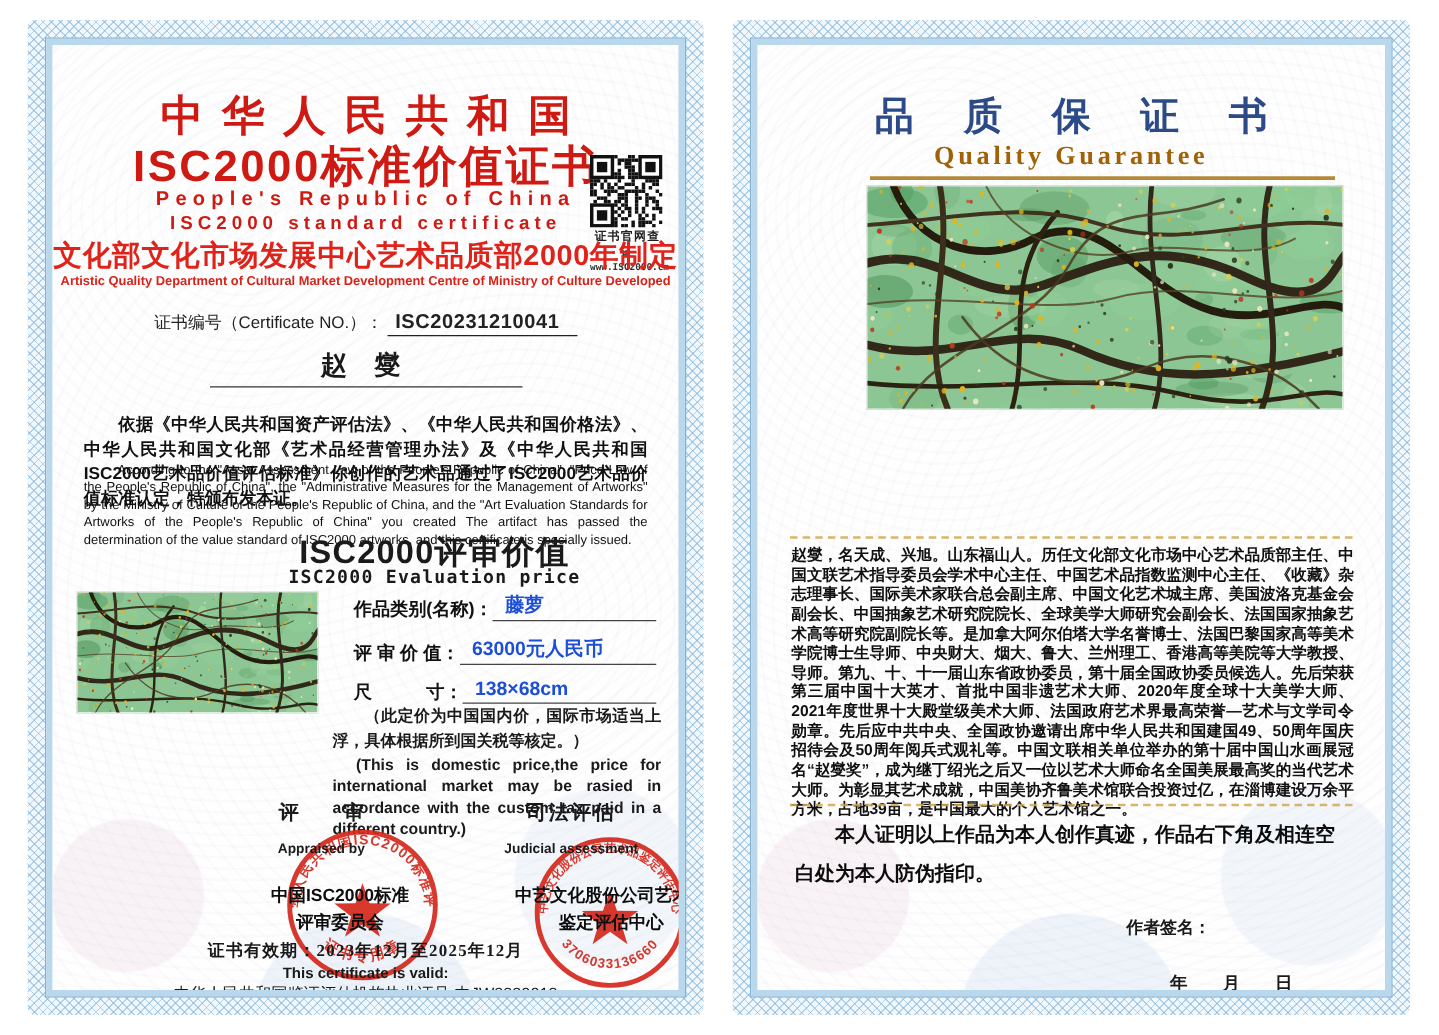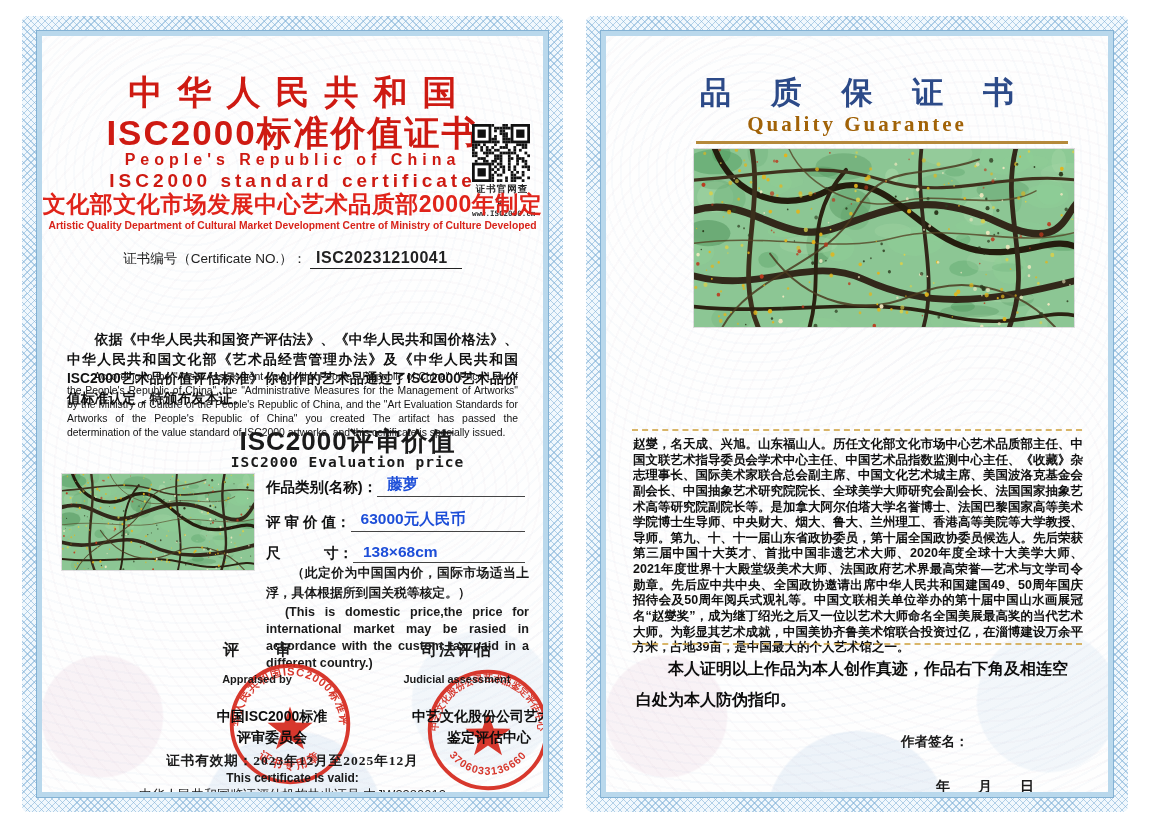--- a/index.html
+++ b/index.html
@@ -40,21 +40,21 @@
   #cert-left  { left:22px;  width:541px; }
   #cert-right { left:586px; width:542px; }
   .abs { position:absolute; }
   .ctr { left:0; right:0; text-align:center; }
 
   
   .red-title   { color:#ce1a12; font-weight:bold; white-space:nowrap; }
   .t-cn1 { top:34px;  font-size:34px; letter-spacing:15px; text-indent:15px; }
   .t-cn2 { top:74px;  font-size:35px; letter-spacing:2px; }
   .t-en1 { top:115px; font-size:16px; letter-spacing:5px; }
-  .t-en2 { top:134px; font-size:19px; letter-spacing:4px; }
+  .t-en2 { top:134px; font-size:15px; letter-spacing:4px; }
   .issuer-cn { top:153px; font-size:23px; color:#e0231a; letter-spacing:0.5px; }
   .issuer-en { top:184px; font-size:10.3px; color:#d8231a; font-weight:bold;text-align:center; }
   .qr-box { left:430px; top:88px; width:60px; text-align:center; }
   .qr-box svg { width:58px; height:58px; display:block; }
   .qr-cap { font-size:9.5px; font-weight:bold; color:#222; margin-top:1px; letter-spacing:1px; }
   .qr-url { font-size:7.5px; font-weight:bold; color:#333; font-family:"DejaVu Sans Mono", monospace; }
 
   .certno-row { top:213px; font-size:13.5px; color:#222; }
   .certno-val { font-size:16px; font-weight:bold; border-bottom:1.5px solid #222; padding:0 14px 1px 6px; display:inline-block; letter-spacing:0.5px; }
   .artist-name { top:242px; font-size:21px; font-weight:bold; letter-spacing:8px; }
@@ -63,21 +63,21 @@
   .body-cn { top:273px; left:25px; right:25px; font-size:13.8px; line-height:1.42; text-align:justify; text-indent:2em; font-weight:600; color:#111;margin-top:21px; }
   .body-en { top:334px; left:25px; right:25px; font-size:10.4px; line-height:1.35; text-align:justify; text-indent:2.6em; color:#111; font-weight:500; }
 
   .sec-cn { top:388px; font-size:26px; font-weight:bold; letter-spacing:1px; transform:translateX(55px); }
   .sec-en { top:418px; font-size:14.5px; font-family:"DejaVu Sans Mono", monospace; font-weight:bold; letter-spacing:1px; transform:translateX(55px); }
 
   .art-small { left:20px; top:438px; width:192px; height:96px; }
   .art-small svg, .art-big svg { width:100%; height:100%; display:block; box-shadow:0 0 0 1px rgba(0,0,0,.12); }
 
   .fields { left:224px; top:438px; right:18px; }
-  .frow { display:flex; align-items:flex-end; margin-bottom:11.5px; }
+  .frow { display:flex; align-items:flex-end; margin-bottom:11.5px;margin-left:17px; }
   .flabel { font-size:14.5px; font-weight:bold; white-space:nowrap; color:#111; }
   .fvalue { flex:1; font-size:15.5px; font-weight:bold; border-bottom:1.5px solid #444; padding:0 0 1px 10px; color:#1d4ed8; white-space:nowrap; }
   .note-cn { left:224px; top:527px; right:14px; font-size:12.8px; font-weight:bold; line-height:1.55; text-align:justify; text-indent:2em; }
   .note-en { left:224px; top:568px; right:14px; font-size:12.6px; font-weight:bold; line-height:1.35; text-align:justify; text-indent:1.5em; }
 
   .bottom-area { left:0; right:0; top:604px; height:176px; }
   .h-appraise { left:150px; top:0; width:130px; text-align:center; font-size:16px; font-weight:bold; letter-spacing:10px; text-indent:10px; }
   .h-judicial { left:350px; top:0; width:130px; text-align:center; font-size:16px; font-weight:bold; letter-spacing:2px; }
   .sub-appraise { left:140px; top:33px; width:150px; text-align:center; font-size:11px; font-weight:bold; z-index:3; }
   .sub-judicial { left:340px; top:33px; width:150px; text-align:center; font-size:11px; font-weight:bold; z-index:3; }
@@ -622,20 +622,23 @@
     </div>
 
     <div class="abs ctr issuer-cn" style="font-weight:bold">文化部文化市场发展中心艺术品质部2000年制定</div>
     <div class="abs ctr issuer-en">Artistic Quality Department of Cultural Market Development Centre of Ministry of Culture Developed</div>
 
     <div class="abs ctr certno-row">
       <span>证书编号（Certificate NO.）：</span>
       <span class="certno-val">ISC20231210041</span>
     </div>
 
+    <div class="abs ctr artist-name">
+      <span>赵 燮</span>
+    </div>
 
     <div class="abs body-cn">依据《中华人民共和国资产评估法》、《中华人民共和国价格法》、中华人民共和国文化部《艺术品经营管理办法》及《中华人民共和国ISC2000艺术品价值评估标准》你创作的艺术品通过了ISC2000艺术品价值标准认定，特颁布发本证。</div>
     <div class="abs body-en">According to the "Asset Assessment Law of the People's Republic of China", "Price Law of the People's Republic of China", the "Administrative Measures for the Management of Artworks" by the Ministry of Culture of the People's Republic of China, and the "Art Evaluation Standards for Artworks of the People's Republic of China" you created The artifact has passed the determination of the value standard of ISC2000 artworks, and this certificate is specially issued.</div>
 
     <div class="abs ctr sec-cn">ISC2000评审价值</div>
     <div class="abs ctr sec-en">ISC2000 Evaluation price</div>
 
     <div class="abs art-small">
       <svg viewBox="0 0 400 170" preserveAspectRatio="none">
           <use href="#artwork-def"></use>

